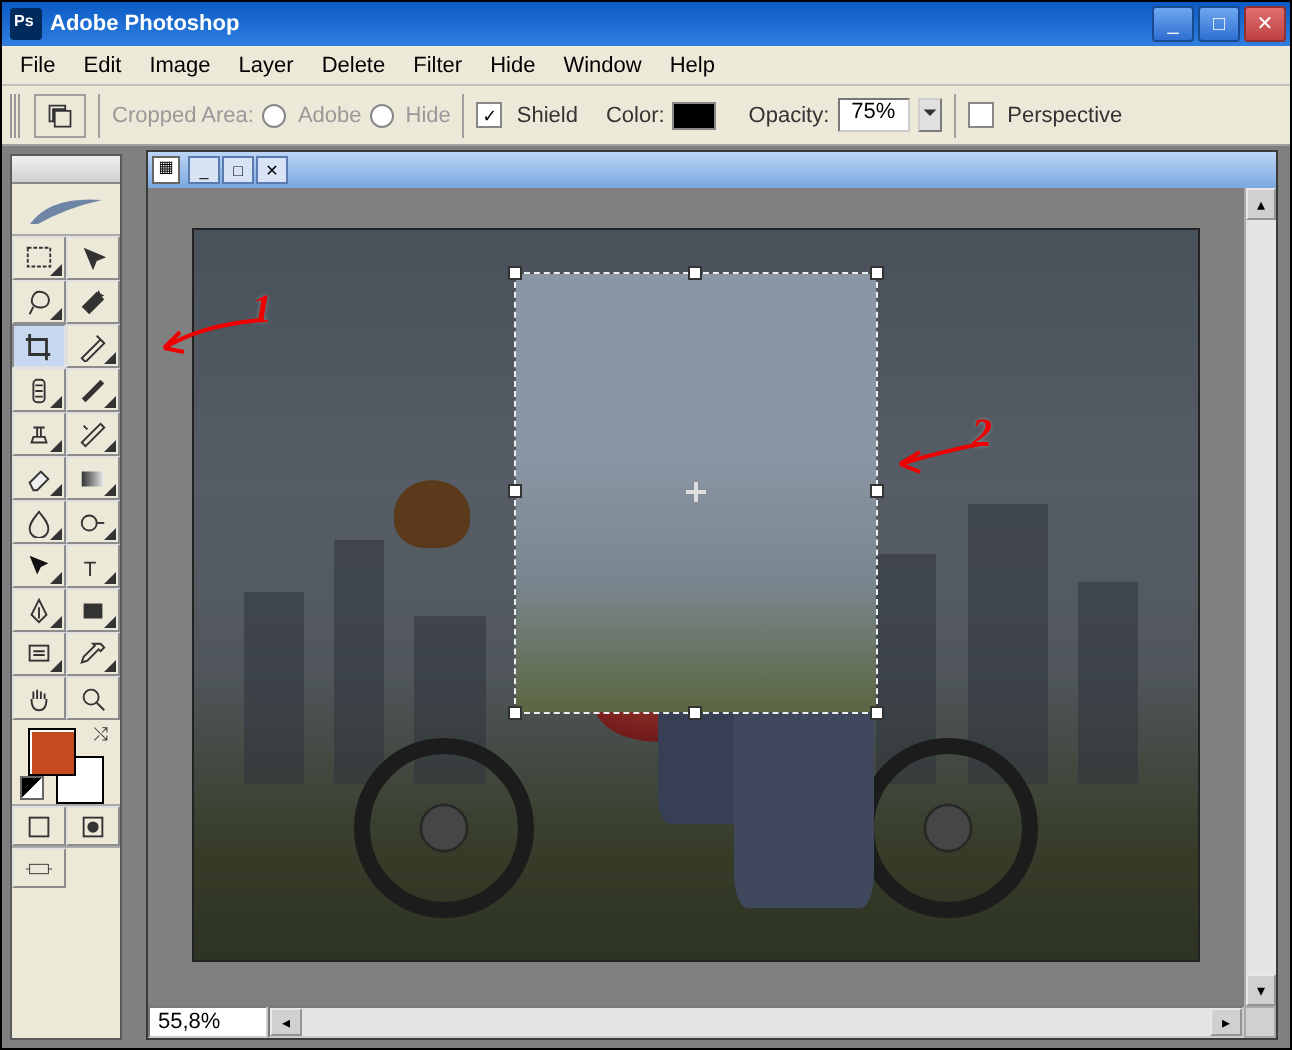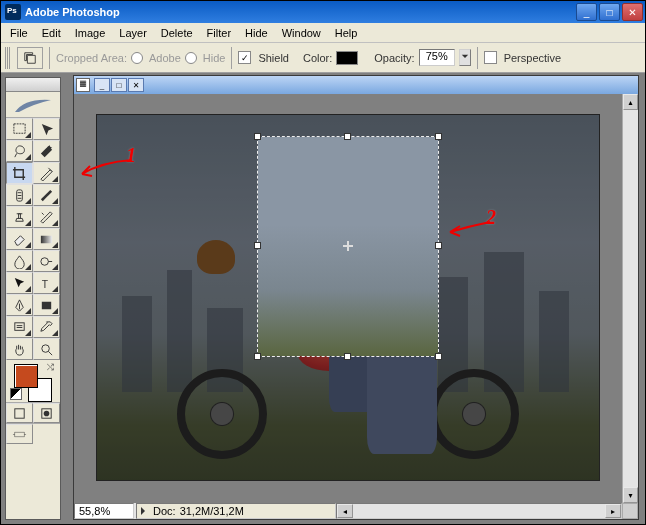--- a/index.html
+++ b/index.html
@@ -382,25 +382,20 @@
               <path d="M46 4 Q 26 8 6 14 M6 14l10-6 M6 14l10 4" fill="none" stroke="#e00" stroke-width="2"></path>
             </svg>
         </div>
         <div class="vscroll">
           <div class="sbtn">▴</div>
           <div style="flex:1"></div>
           <div class="sbtn" style="position:absolute;bottom:0;left:0;right:0">▾</div>
         </div>
         <div class="hscroll-row">
           <div class="zoombox">55,8%</div>
-          <div class="docinfo">
-            <span class="tri-r"></span>
-            <span>Doc:</span>
-            <span>31,2M/31,2M</span>
-          </div>
           <div class="hscroll-track">
             <div class="sbtn">◂</div>
             <div style="flex:1"></div>
             <div class="sbtn">▸</div>
           </div>
           <div class="corner"></div>
         </div>
       </div>
     </div>
   </div>

